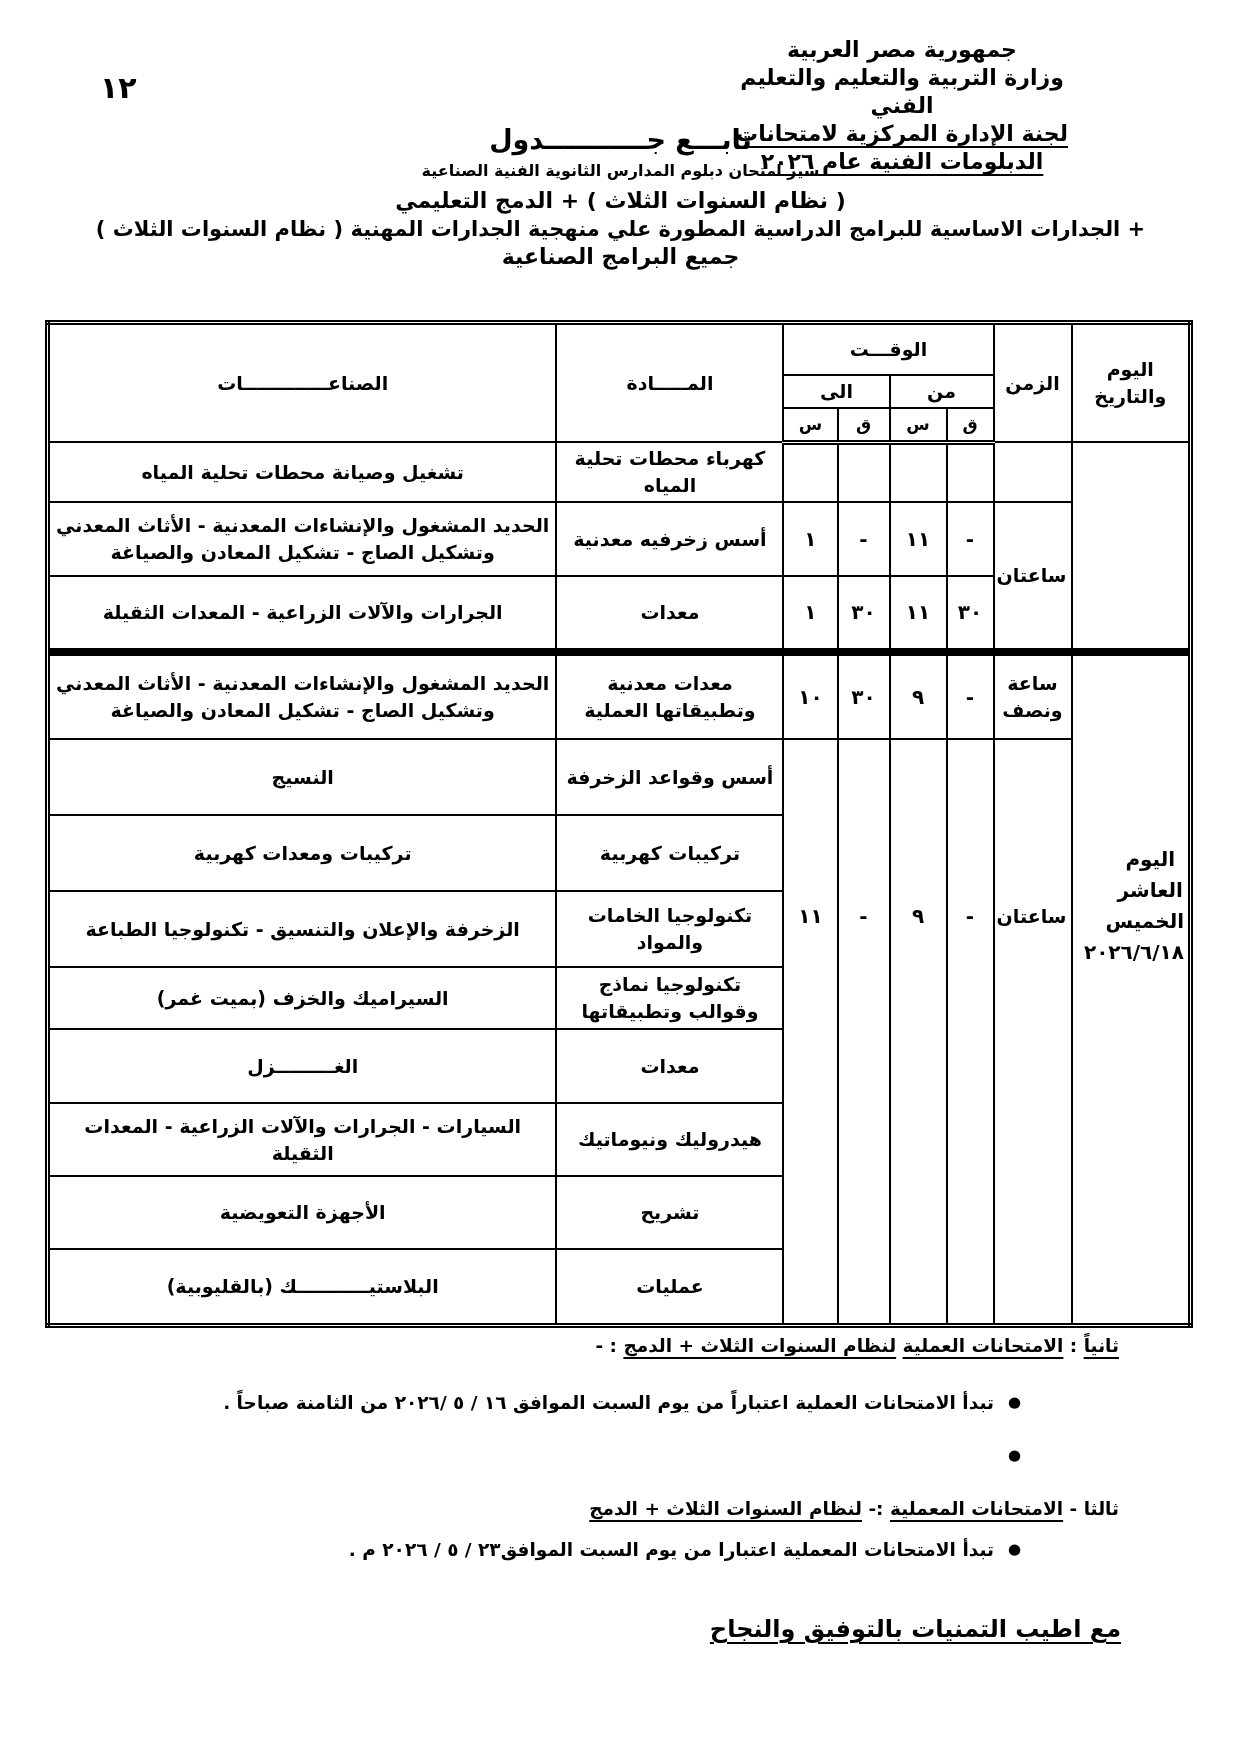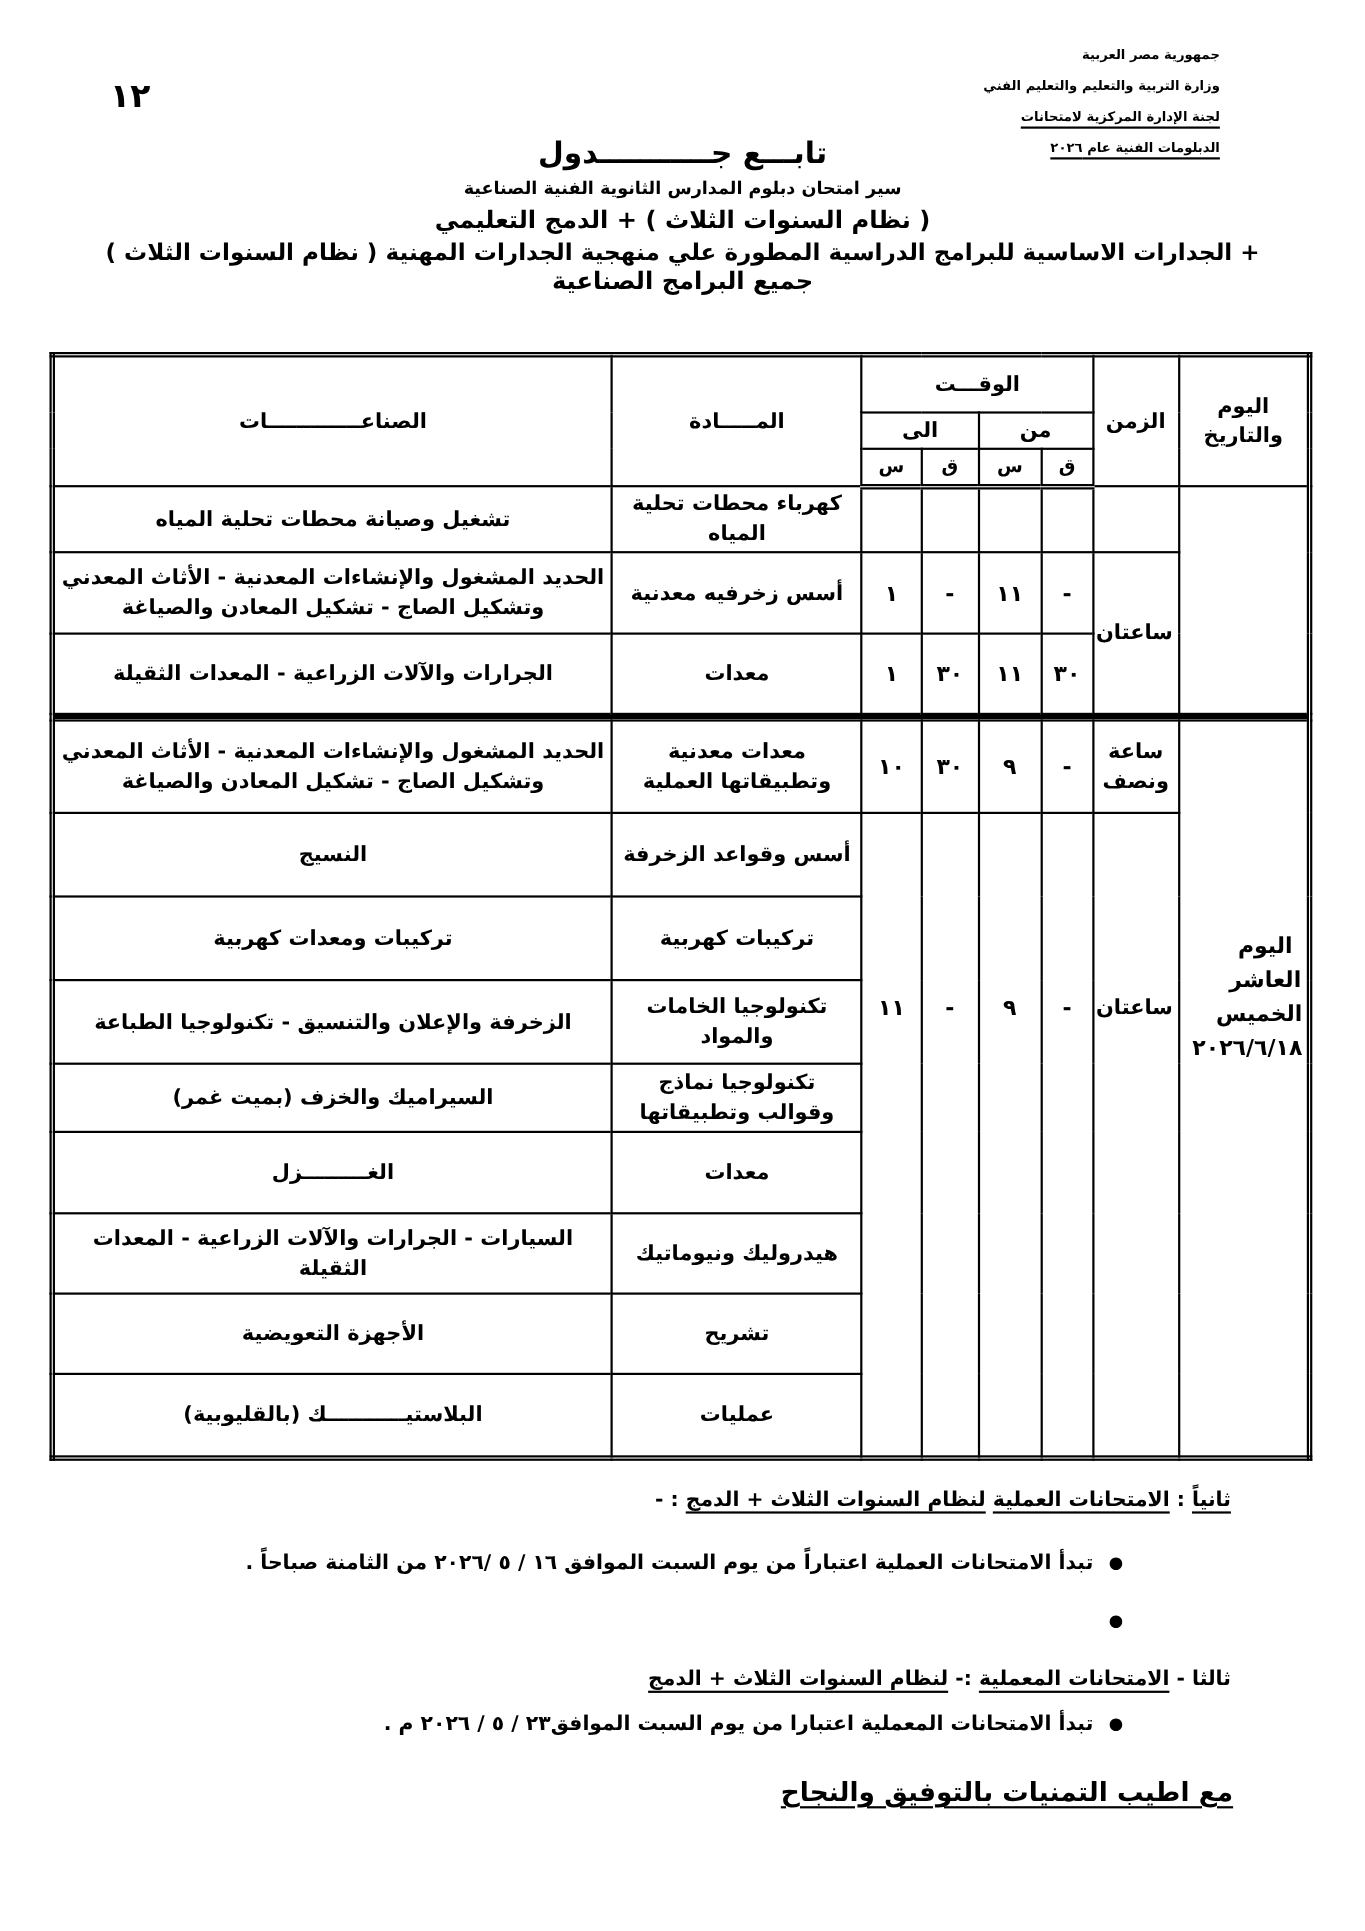--- a/index.html
+++ b/index.html
@@ -4,21 +4,21 @@
 <style>
   html,body{margin:0;padding:0;}
   body{
     width:1241px;height:1755px;background:#fff;color:#000;
     font-family:"DejaVu Sans",sans-serif;font-weight:bold;position:relative;overflow:hidden;
   }
   .u{text-decoration:underline;text-underline-offset:5px;text-decoration-thickness:2px;}
   
   .pagenum{position:absolute;left:100px;top:70px;font-size:30px;}
   
-  .letterhead{position:absolute;top:36px;right:132px;width:390px;text-align:right;font-size:12px;line-height:28px;}
+  .letterhead{position:absolute;top:36px;right:144px;width:390px;text-align:center;font-size:22px;line-height:28px;}
   
   .titleblock{position:absolute;top:124px;right:0;width:100%;text-align:center;}
   .t1{font-size:27px;line-height:32px;}
   .t2{font-size:16px;line-height:30px;}
   .t3{font-size:22px;line-height:29px;}
   .t4{font-size:21px;line-height:28px;}
   .t5{font-size:22px;line-height:28px;}
   .t6{font-size:22px;line-height:28px;}
   
   .tablewrap{position:absolute;top:320px;right:48px;}
@@ -27,21 +27,21 @@
         font-weight:bold;font-size:19px;line-height:27px;overflow:hidden;}
   th{font-size:19px;}
   .hdr-last th{border-bottom:5px double #000;font-size:17px;}
   .num{font-size:20px;}
   .daycell{font-size:20px;line-height:31px;padding-left:44px;}
   .v-top{vertical-align:top;}
   .pad-day{padding-top:188px;}
   .pad-g2{padding-top:163px;}
   .seprow td{background:#000;padding:0;border:2px solid #000;}
   
-  .notes{position:absolute;top:1332px;right:122px;width:1010px;font-size:18.5px;line-height:27px;margin-top:18px;}
+  .notes{position:absolute;top:1332px;right:122px;width:1010px;font-size:18.5px;line-height:27px;}
   .note-head{margin-bottom:30px;}
   .bullet{display:flex;gap:14px;padding-right:98px;margin-bottom:26px;align-items:flex-start;}
   .dot{font-size:15px;line-height:27px;}
   .third-head{margin:4px 0 14px 0;}
   
   .footer{position:absolute;top:1615px;right:120px;width:1000px;font-size:24px;}
 </style>
 </head>
 <body>
 

